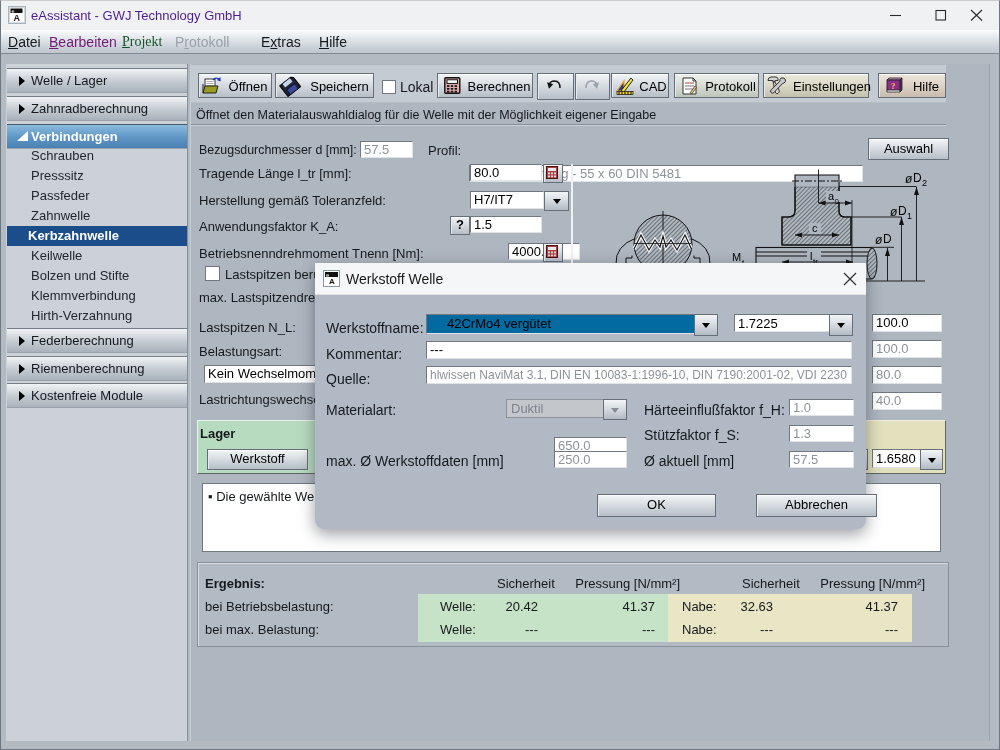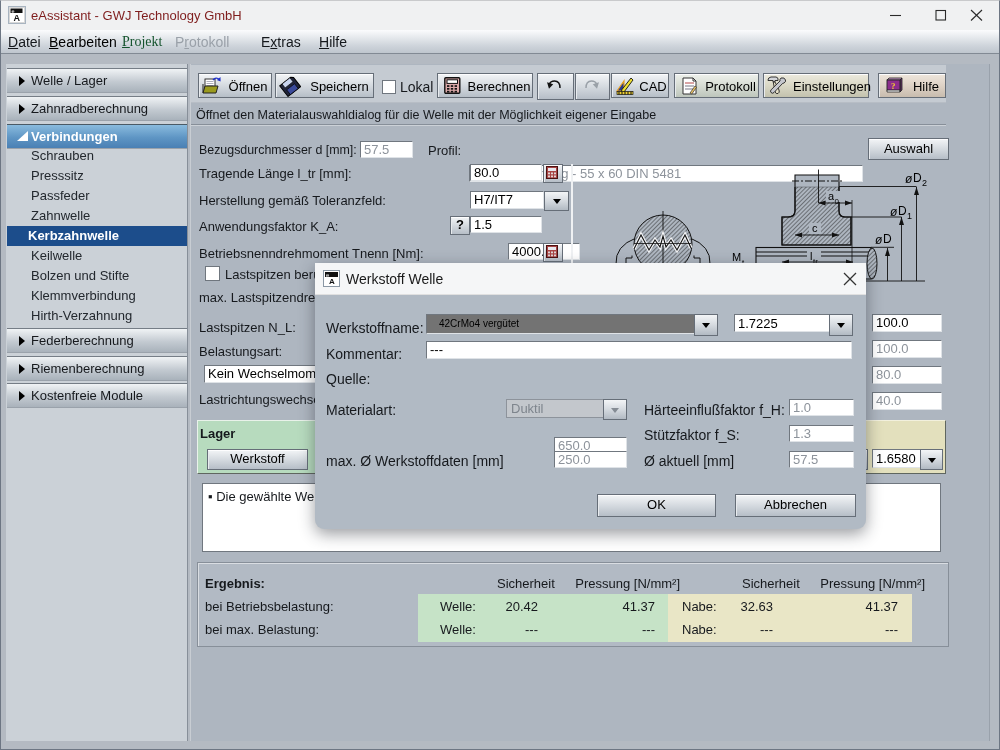--- a/index.html
+++ b/index.html
@@ -37,32 +37,32 @@
 <div class="abs" style="left:0;top:0;width:1000px;height:750px;border:1px solid #6d7683;border-top-color:#c9cacc;box-sizing:border-box;z-index:50;pointer-events:none;"></div>
 
 <div class="abs" style="left:1px;top:0;width:998px;height:30px;background:#f0f1f2;border-bottom:1px solid #d5d6d8;"></div>
 <svg class="abs" style="left:8px;top:6px;" width="18" height="18">
  <rect x="0.5" y="0.5" width="17" height="17" fill="#fff" stroke="#a8b4c0"></rect>
  <rect x="1.5" y="1.5" width="15" height="15" fill="#fff" stroke="#d8d8d8"></rect>
  <rect x="2.5" y="2.5" width="12" height="4.5" fill="#111"></rect>
  <text x="3.5" y="7" font-size="5.5" fill="#fff" font-family="Liberation Sans">e</text>
  <text x="5.5" y="14.5" font-size="9" font-weight="bold" fill="#111" font-family="Liberation Sans">A</text>
 </svg>
-<div class="abs" style="left:31px;top:8px;font-size:13px;color:#7f1d1d;">eAssistant - GWJ Technology GmbH</div>
+<div class="abs" style="left:31px;top:8px;font-size:13px;color:#4c1d95;">eAssistant - GWJ Technology GmbH</div>
 <svg class="abs" style="left:880px;top:0;" width="110" height="30">
  <line x1="10" y1="15.5" x2="21" y2="15.5" stroke="#2a2a2a" stroke-width="1.1"></line>
  <rect x="56" y="10.5" width="9.5" height="9.5" fill="none" stroke="#2a2a2a" stroke-width="1.1"></rect>
  <line x1="91" y1="10" x2="102" y2="20.5" stroke="#2a2a2a" stroke-width="1.1"></line>
  <line x1="102" y1="10" x2="91" y2="20.5" stroke="#2a2a2a" stroke-width="1.1"></line>
 </svg>
 
 <div class="abs" style="left:1px;top:30px;width:998px;height:23px;
  background:linear-gradient(#fbfcfd,#cdd3da 70%,#bfc6ce);border-bottom:1px solid #828a94;"></div>
 <div class="abs" style="top:34px;left:8px;font-size:14px;color:#15181c;"><u>D</u>atei</div>
-<div class="abs" style="top:34px;left:49px;font-size:14px;color:#000000;"><u>B</u>earbeiten</div>
+<div class="abs" style="top:34px;left:49px;font-size:14px;color:#701a75;"><u>B</u>earbeiten</div>
 <div class="abs" style="top:34px;left:122px;font-size:14px;color:#14532d;font-family:Liberation Serif, serif;"><u>P</u>rojekt</div>
 <div class="abs" style="top:34px;left:175px;font-size:14px;color:#9aa1a9;">P<u>r</u>otokoll</div>
 <div class="abs" style="top:34px;left:261px;font-size:14px;color:#15181c;">E<u>x</u>tras</div>
 <div class="abs" style="top:34px;left:319px;font-size:14px;color:#15181c;"><u>H</u>ilfe</div>
 
 <div class="abs" style="left:6px;top:64px;width:181px;height:677px;background:#cbd1d7;border-right:1px solid #878f99;"></div>
 <div class="hdr" style="top:68px;">
     <i class="tri"></i>
     <span>Welle / Lager</span>
   </div>
@@ -385,40 +385,41 @@
   <text x="3" y="7" font-size="6" fill="#fff" font-family="Liberation Sans">e</text>
   <text x="6" y="13.5" font-size="8" font-weight="bold" fill="#111" font-family="Liberation Sans">A</text>
  </svg>
  <div class="abs" style="left:31px;top:8px;font-size:14px;color:#1a1a1a;">Werkstoff Welle</div>
  <svg class="abs" style="left:528px;top:9px;" width="14" height="14">
   <line x1="1" y1="1" x2="13" y2="13" stroke="#333" stroke-width="1.3"></line>
   <line x1="13" y1="1" x2="1" y2="13" stroke="#333" stroke-width="1.3"></line>
  </svg>
 
  <div class="lbl" style="left:11px;top:57px;">Werkstoffname:</div>
- <div class="abs" style="left:111px;top:51px;width:268px;height:18px;background:#737373;border:1px solid #70777f;border-bottom-color:#dfe3e7;border-right-color:#dfe3e7;font-size:10px;line-height:18px;padding-left:12px;">42CrMo4 vergütet</div>
+ <div class="abs" style="left:111px;top:51px;width:268px;height:18px;background:#0369a1;border:1px solid #70777f;border-bottom-color:#dfe3e7;border-right-color:#dfe3e7;font-size:13px;line-height:18px;padding-left:20px;">42CrMo4 vergütet</div>
  <div class="arrbtn" style="left:379px;top:51px;width:22px;height:20px;"></div>
  <div class="inp" style="left:419px;top:51px;width:90px;height:16px;line-height:17px;">1.7225</div>
  <div class="arrbtn" style="left:514px;top:51px;width:22px;height:20px;"></div>
 
  <div class="lbl" style="left:11px;top:83px;">Kommentar:</div>
  <div class="inp" style="left:111px;top:78px;width:418px;height:16px;line-height:16px;">---</div>
 
  <div class="lbl" style="left:11px;top:108px;">Quelle:</div>
+ <div class="inp dis" style="left:111px;top:103px;width:418px;height:16px;line-height:16px;font-size:12px;">hlwissen NaviMat 3.1, DIN EN 10083-1:1996-10, DIN 7190:2001-02, VDI 2230</div>
 
  <div class="lbl" style="left:11px;top:139px;">Materialart:</div>
  <div class="abs" style="left:191px;top:136px;width:97px;height:17px;background:#c3c7cc;border:1px solid #8d939b;font-size:13px;line-height:17px;padding-left:4px;color:#7e858d;">Duktil</div>
  <div class="arrbtn gray" style="left:288px;top:136px;width:22px;height:19px;"></div>
  <div class="lbl" style="left:329px;top:139px;">Härteeinflußfaktor f_H:</div>
  <div class="inp dis" style="left:474px;top:136px;width:57px;height:15px;">1.0</div>
 
  <div class="inp dis" style="left:239px;top:162px;width:65px;height:15px;margin-top:12px;">650.0</div>
  <div class="lbl" style="left:329px;top:164px;">Stützfaktor f_S:</div>
  <div class="inp dis" style="left:474px;top:162px;width:57px;height:15px;">1.3</div>
 
  <div class="lbl" style="left:11px;top:190px;">max. Ø Werkstoffdaten [mm]</div>
  <div class="inp dis" style="left:239px;top:188px;width:65px;height:15px;">250.0</div>
  <div class="lbl" style="left:329px;top:190px;">Ø aktuell [mm]</div>
  <div class="inp dis" style="left:474px;top:188px;width:57px;height:15px;">57.5</div>
 
  <div class="btn" style="left:282px;top:231px;width:117px;height:21px;line-height:20px;">OK</div>
- <div class="btn" style="left:420px;top:231px;width:119px;height:21px;line-height:20px;">Abbrechen</div>
+ <div class="btn" style="left:441px;top:231px;width:119px;height:21px;line-height:20px;">Abbrechen</div>
 </div>
 
 </body></html>

